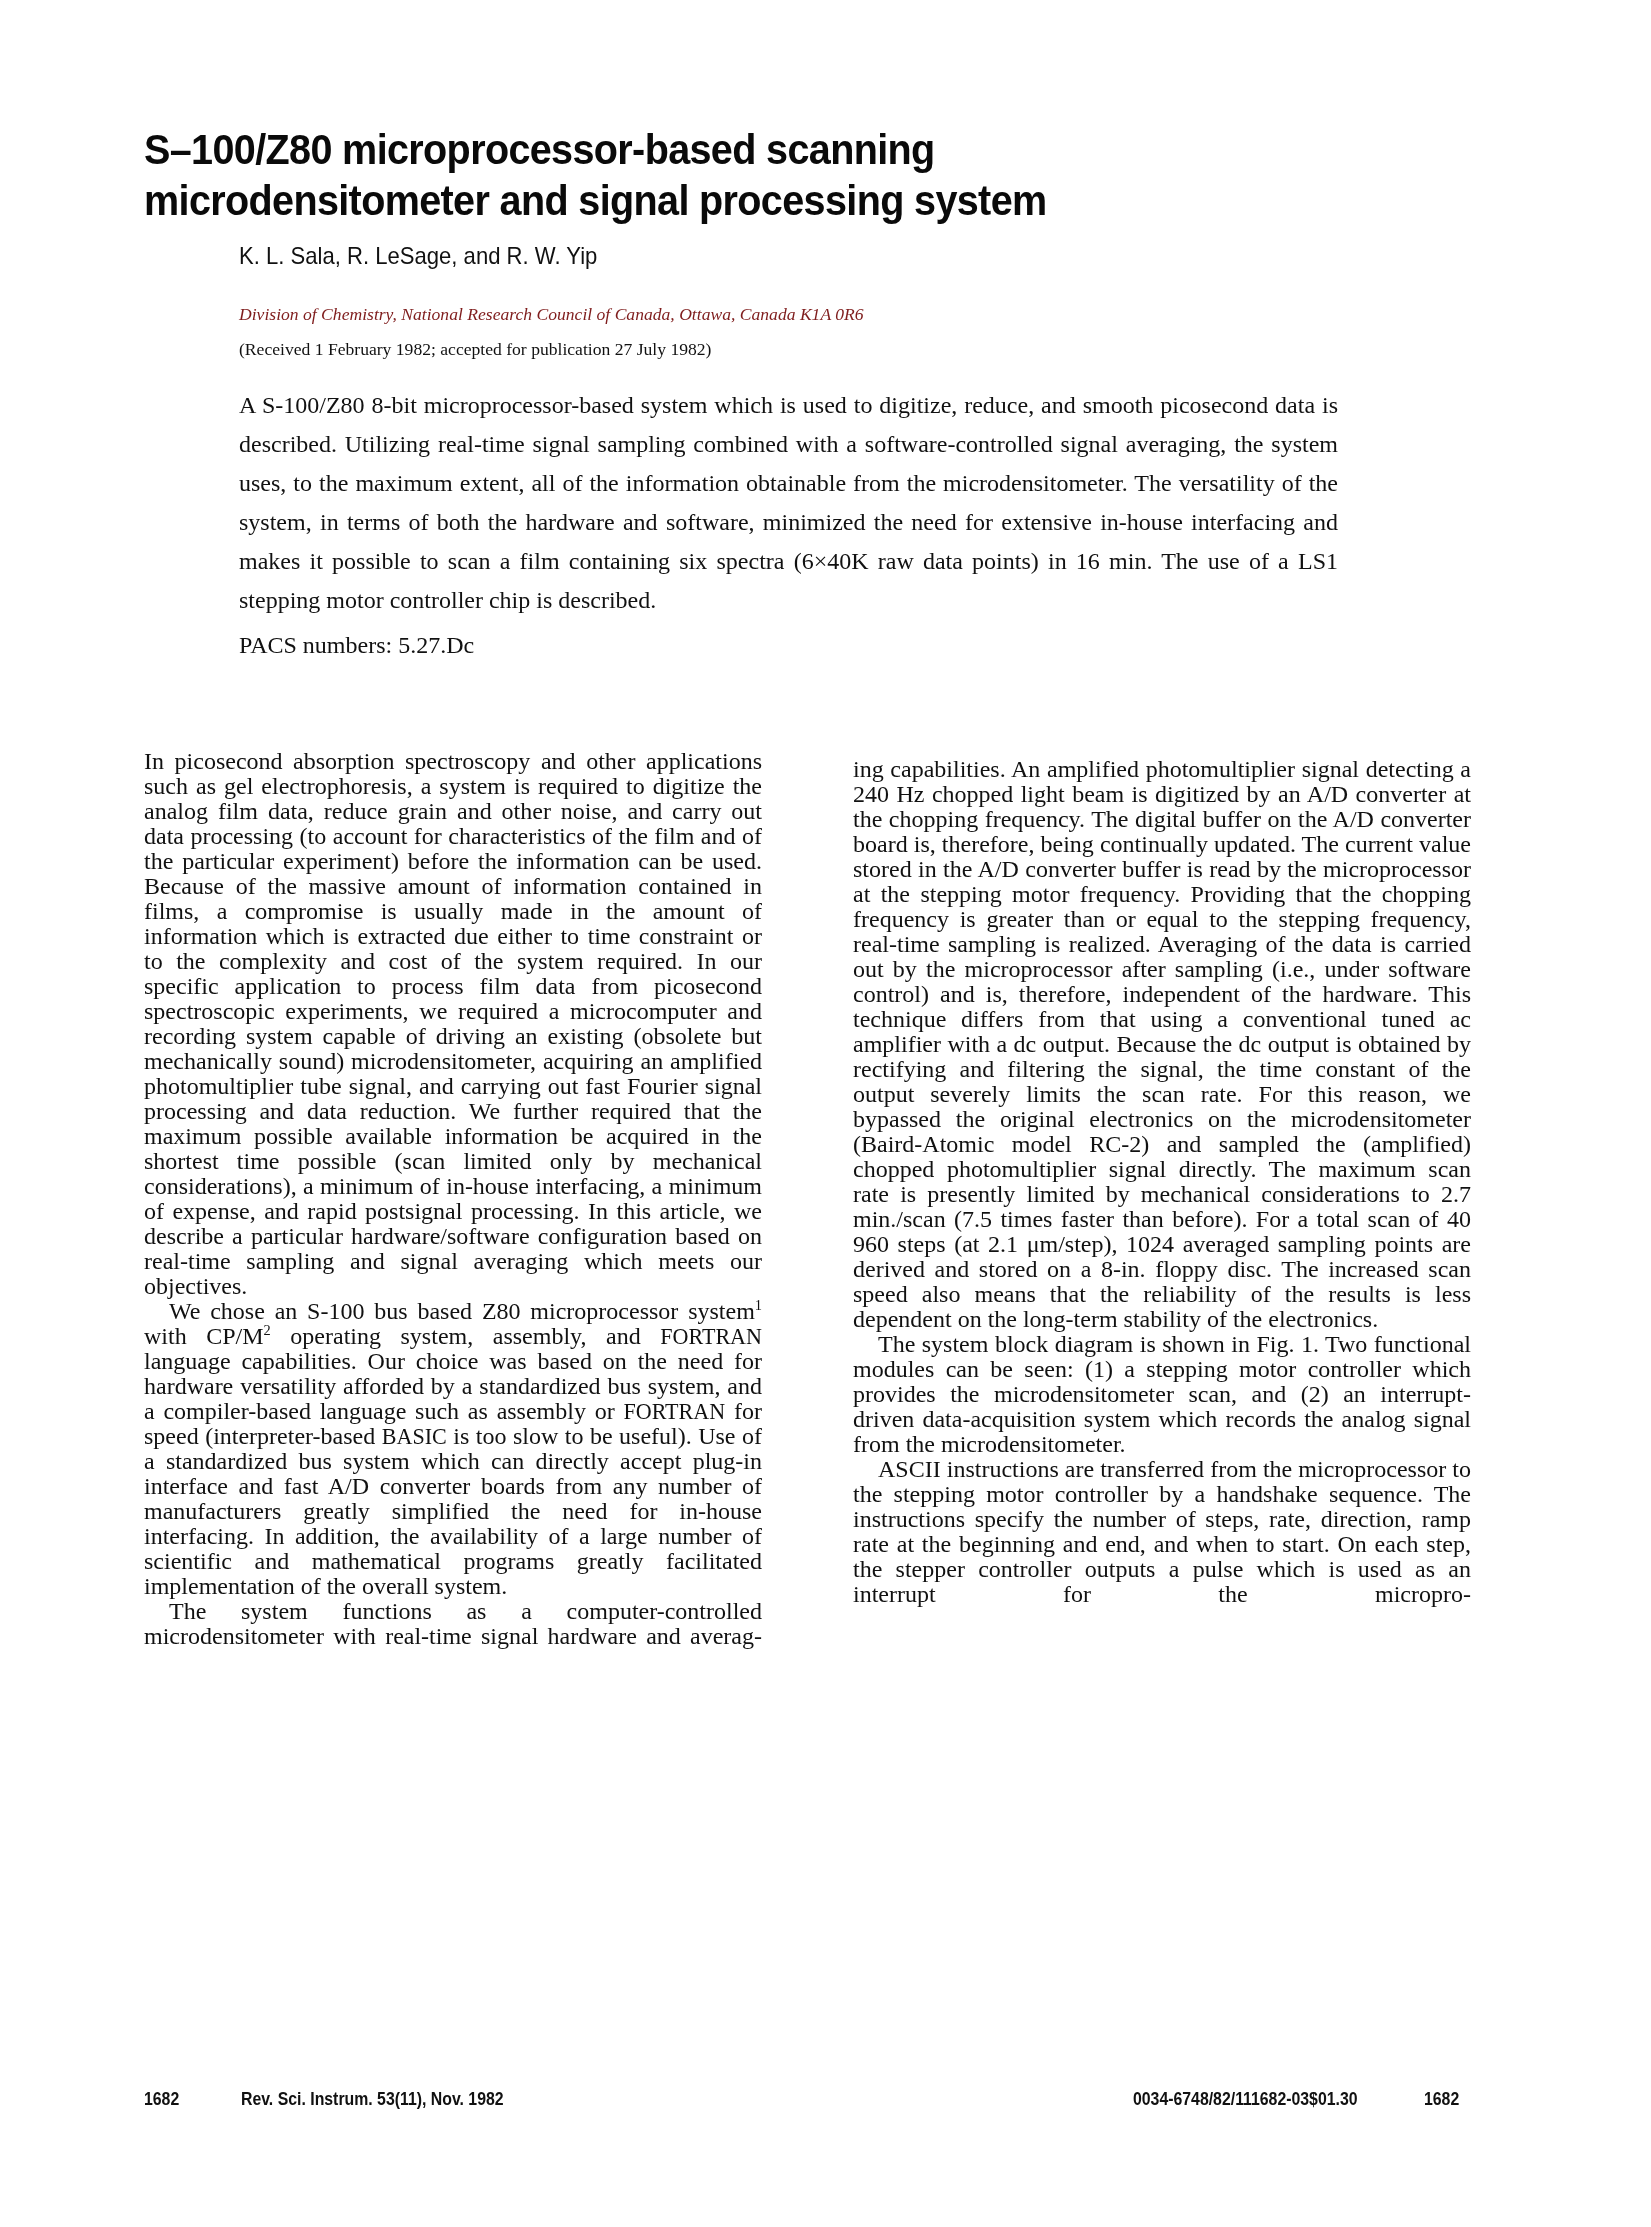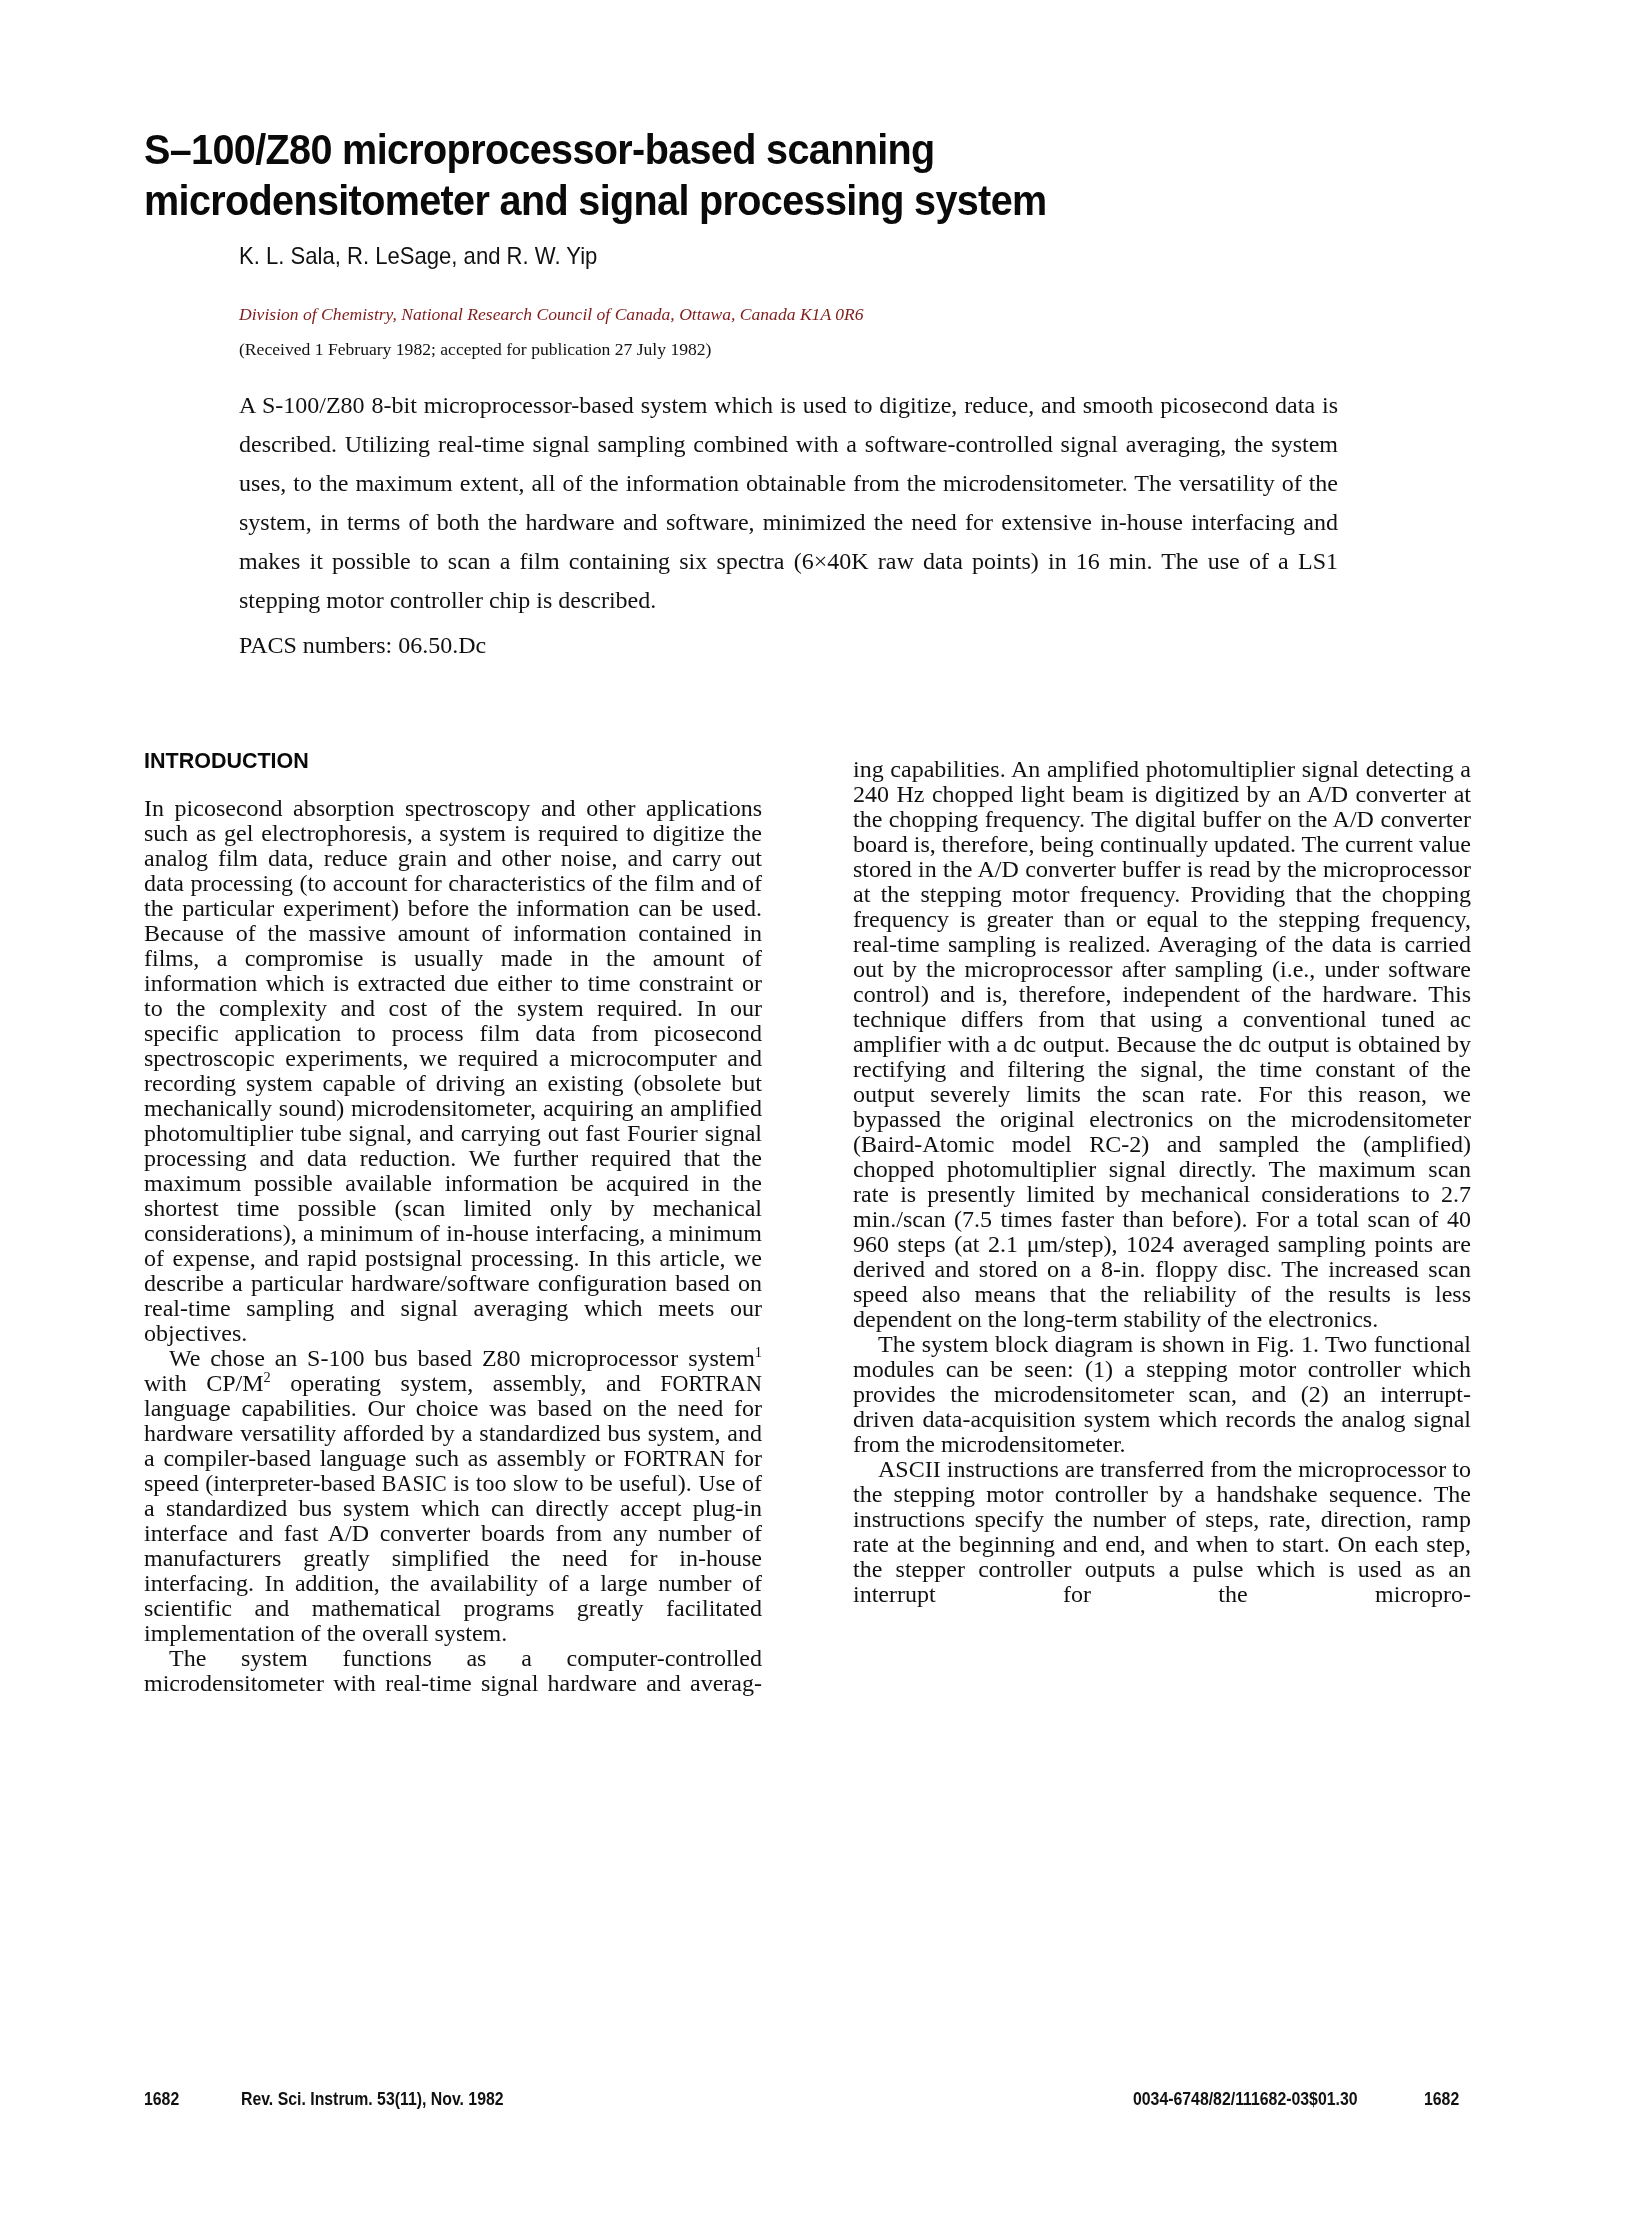--- a/index.html
+++ b/index.html
@@ -27,24 +27,23 @@
 <div class="abs title">
   <div>S–100/Z80 microprocessor-based scanning</div>
   <div>microdensitometer and signal processing system</div>
 </div>
 
 <div class="abs authors">K. L. Sala, R. LeSage, and R. W. Yip</div>
 <div class="abs affil">Division of Chemistry, National Research Council of Canada, Ottawa, Canada K1A 0R6</div>
 <div class="abs received">(Received 1 February 1982; accepted for publication 27 July 1982)</div>
 
 <div class="abs abstract">A S-100/Z80 8-bit microprocessor-based system which is used to digitize, reduce, and smooth picosecond data is described. Utilizing real-time signal sampling combined with a software-controlled signal averaging, the system uses, to the maximum extent, all of the information obtainable from the microdensitometer. The versatility of the system, in terms of both the hardware and software, minimized the need for extensive in-house interfacing and makes it possible to scan a film containing six spectra (6×40K raw data points) in 16 min. The use of a LS1 stepping motor controller chip is described.</div>
-<div class="abs pacs">PACS numbers: 06.50.Dc</div>
+<div class="abs pacs">PACS numbers: 5.27.Dc</div>
 
 <div class="abs col left-col">
-  <p class="h" style="margin-bottom:22px;">INTRODUCTION</p>
   <p>In picosecond absorption spectroscopy and other applications such as gel electrophoresis, a system is required to digitize the analog film data, reduce grain and other noise, and carry out data processing (to account for characteristics of the film and of the particular experiment) before the information can be used. Because of the massive amount of information contained in films, a compromise is usually made in the amount of information which is extracted due either to time constraint or to the complexity and cost of the system required. In our specific application to process film data from picosecond spectroscopic experiments, we required a microcomputer and recording system capable of driving an existing (obsolete but mechanically sound) microdensitometer, acquiring an amplified photomultiplier tube signal, and carrying out fast Fourier signal processing and data reduction. We further required that the maximum possible available information be acquired in the shortest time possible (scan limited only by mechanical considerations), a minimum of in-house interfacing, a minimum of expense, and rapid postsignal processing. In this article, we describe a particular hardware/software configuration based on real-time sampling and signal averaging which meets our objectives.</p>
   <p class="ind"><span>We chose an S-100 bus based Z80 microprocessor system</span><sup>1</sup><span> with CP/M</span><sup>2</sup><span> operating system, assembly, and </span><span class="sc">FORTRAN</span><span> language capabilities. Our choice was based on the need for hardware versatility afforded by a standardized bus system, and a compiler-based language such as assembly or </span><span class="sc">FORTRAN</span><span> for speed (interpreter-based </span><span class="sc">BASIC</span><span> is too slow to be useful). Use of a standardized bus system which can directly accept plug-in interface and fast A/D converter boards from any number of manufacturers greatly simplified the need for in-house interfacing. In addition, the availability of a large number of scientific and mathematical programs greatly facilitated implementation of the overall system.</span></p>
   <p class="ind" style="text-align-last:justify;">The system functions as a computer-controlled microdensitometer with real-time signal hardware and averag-</p>
 </div>
 
 <div class="abs col right-col">
   <p>ing capabilities. An amplified photomultiplier signal detecting a 240 Hz chopped light beam is digitized by an A/D converter at the chopping frequency. The digital buffer on the A/D converter board is, therefore, being continually updated. The current value stored in the A/D converter buffer is read by the microprocessor at the stepping motor frequency. Providing that the chopping frequency is greater than or equal to the stepping frequency, real-time sampling is realized. Averaging of the data is carried out by the microprocessor after sampling (i.e., under software control) and is, therefore, independent of the hardware. This technique differs from that using a conventional tuned ac amplifier with a dc output. Because the dc output is obtained by rectifying and filtering the signal, the time constant of the output severely limits the scan rate. For this reason, we bypassed the original electronics on the microdensitometer (Baird-Atomic model RC-2) and sampled the (amplified) chopped photomultiplier signal directly. The maximum scan rate is presently limited by mechanical considerations to 2.7 min./scan (7.5 times faster than before). For a total scan of 40 960 steps (at 2.1 μm/step), 1024 averaged sampling points are derived and stored on a 8-in. floppy disc. The increased scan speed also means that the reliability of the results is less dependent on the long-term stability of the electronics.</p>
   <p class="ind">The system block diagram is shown in Fig. 1. Two functional modules can be seen: (1) a stepping motor controller which provides the microdensitometer scan, and (2) an interrupt-driven data-acquisition system which records the analog signal from the microdensitometer.</p>
   <p class="ind" style="text-align-last:justify;">ASCII instructions are transferred from the microprocessor to the stepping motor controller by a handshake sequence. The instructions specify the number of steps, rate, direction, ramp rate at the beginning and end, and when to start. On each step, the stepper controller outputs a pulse which is used as an interrupt for the micropro-</p>
 </div>

